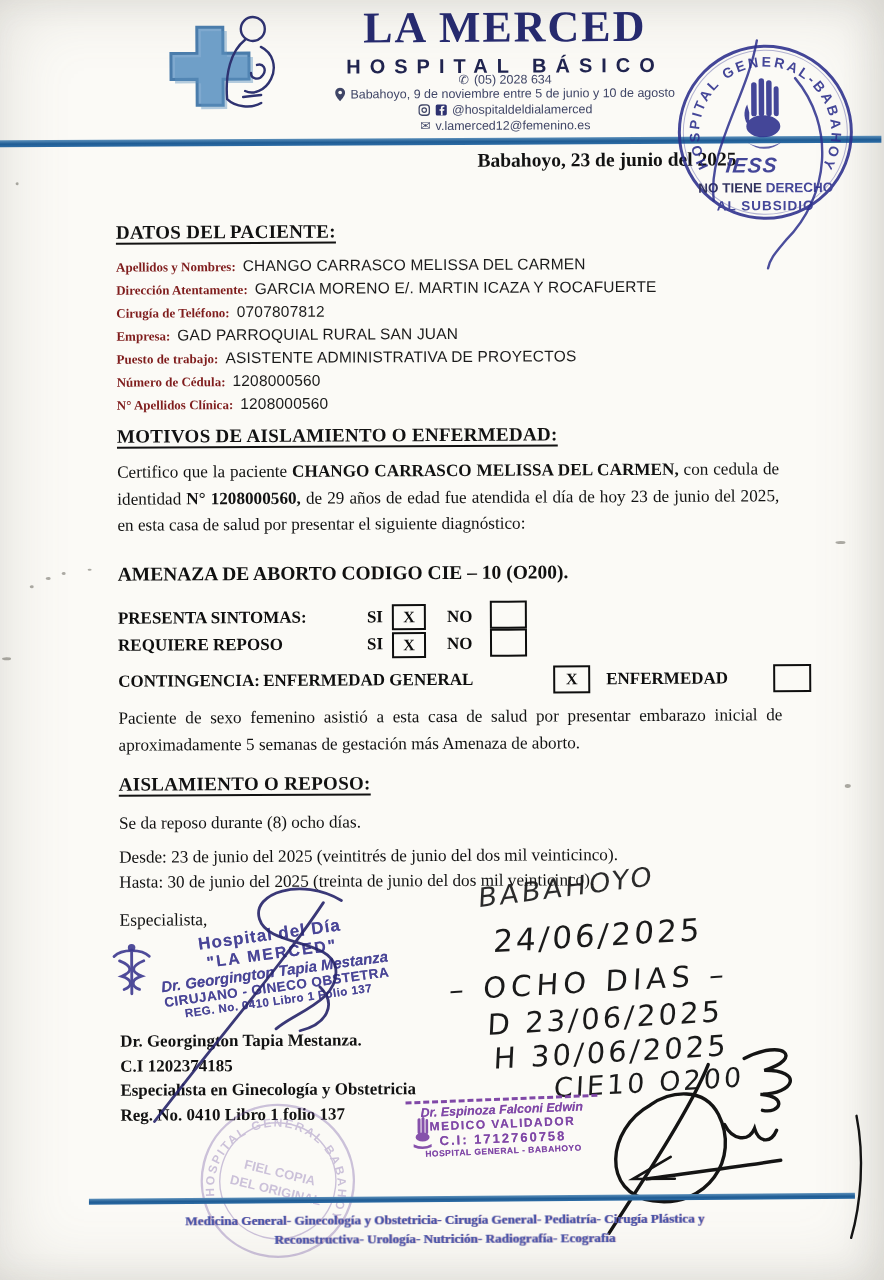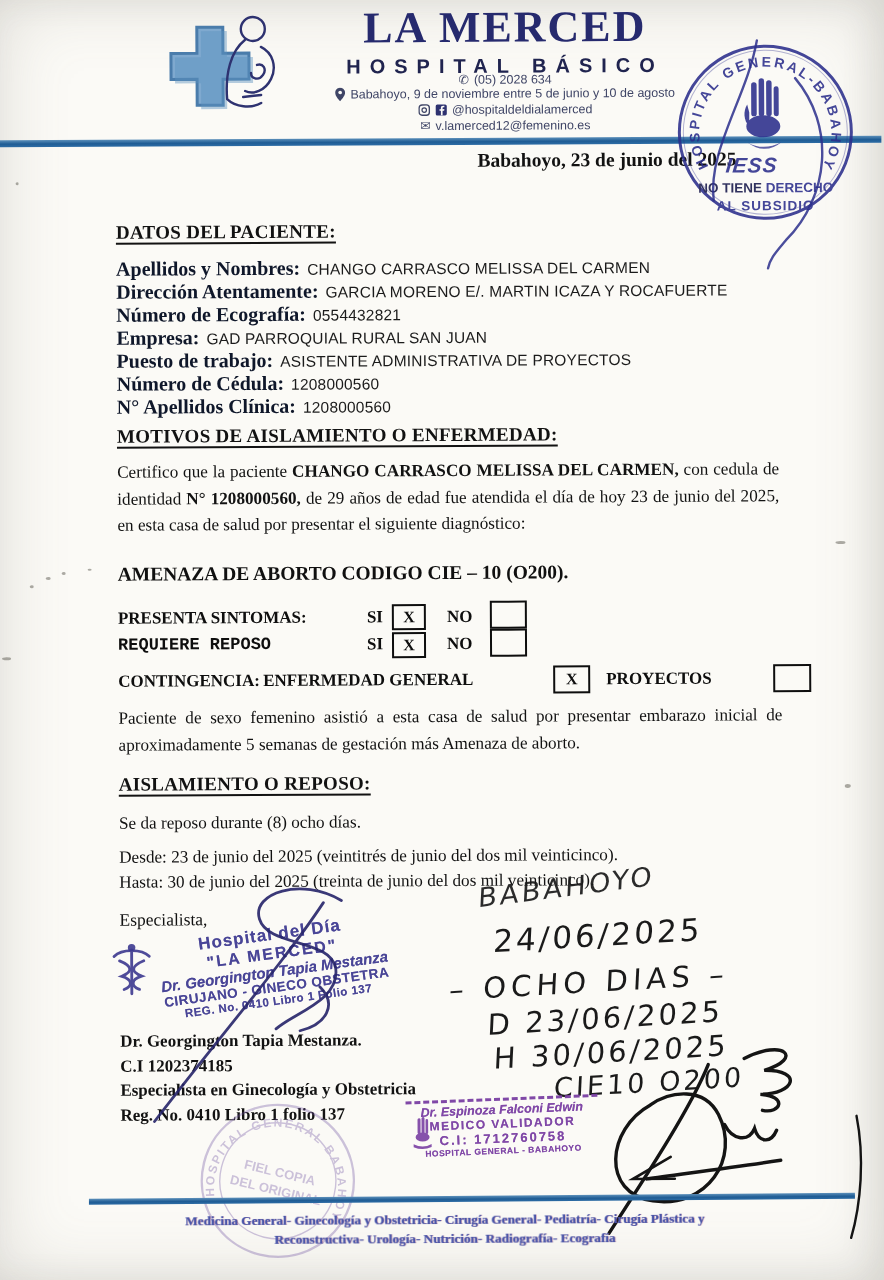--- a/index.html
+++ b/index.html
@@ -12,21 +12,21 @@
   .brand-title{font-weight:800;font-size:44px;letter-spacing:2px;color:#262a6e;line-height:1;}
   .brand-sub{font-family:"Liberation Sans",sans-serif;font-weight:700;font-size:20px;
              letter-spacing:9px;color:#20244f;margin-top:5px;}
   .hdr-small{font-family:"Liberation Sans",sans-serif;font-size:12.5px;color:#3f4566;
              display:flex;align-items:center;justify-content:center;gap:5px;}
   .divider{position:absolute;height:7px;background:linear-gradient(#5b8fba,#1f5c94 55%,#2d6ca5);}
   
   .heading{position:absolute;font-weight:700;font-size:19px;color:#121212;letter-spacing:.3px;
            text-decoration:underline;text-decoration-thickness:2.2px;text-underline-offset:4px;}
   .field{position:absolute;display:flex;gap:7px;align-items:baseline;white-space:nowrap;}
-  .flabel{font-weight:700;font-size:20px;color:#0f172a;}
+  .flabel{font-weight:700;font-size:13px;color:#7f1d1d;}
   .fvalue{font-family:"Liberation Sans",sans-serif;font-size:15.5px;color:#1b1b1b;letter-spacing:.2px;}
   .para{position:absolute;font-size:17.2px;line-height:26.5px;color:#121212;text-align:justify;}
   .b{font-weight:700;}
   .line{position:absolute;font-size:17.2px;color:#121212;white-space:nowrap;}
   .box{position:absolute;width:34px;height:26px;border:2.6px solid #0e0e0e;box-sizing:border-box;
        display:flex;align-items:center;justify-content:center;font-weight:700;font-size:16px;color:#0e0e0e;}
   .cbl{position:absolute;font-weight:700;font-size:17px;color:#0e0e0e;white-space:nowrap;}
   
   .hand{position:absolute;font-family:"DejaVu Sans",sans-serif;color:#1a1a1a;white-space:nowrap;
         transform:skewX(-6deg) rotate(-3deg);letter-spacing:3px;}
@@ -141,22 +141,22 @@
 
   <div class="field" style="left:118px;top:256px;">
     <span class="flabel">Apellidos y Nombres:</span>
     <span class="fvalue">CHANGO CARRASCO MELISSA DEL CARMEN</span>
   </div>
   <div class="field" style="left:118px;top:279px;">
     <span class="flabel">Dirección Atentamente:</span>
     <span class="fvalue">GARCIA MORENO E/. MARTIN ICAZA Y ROCAFUERTE</span>
   </div>
   <div class="field" style="left:118px;top:302px;">
-    <span class="flabel">Número de Ecografía:</span>
-    <span class="fvalue">0554432821</span>
+    <span class="flabel">Cirugía de Teléfono:</span>
+    <span class="fvalue">0707807812</span>
   </div>
   <div class="field" style="left:118px;top:325px;">
     <span class="flabel">Empresa:</span>
     <span class="fvalue">GAD PARROQUIAL RURAL SAN JUAN</span>
   </div>
   <div class="field" style="left:118px;top:348px;">
     <span class="flabel">Puesto de trabajo:</span>
     <span class="fvalue">ASISTENTE ADMINISTRATIVA DE PROYECTOS</span>
   </div>
   <div class="field" style="left:118px;top:371px;">
@@ -177,34 +177,34 @@
   <div class="abs" style="left:118px;top:562px;font-weight:700;font-size:19.5px;color:#101010;">AMENAZA DE ABORTO CODIGO CIE – 10 (O200).</div>
 
   <div class="cbl" style="left:118px;top:607px;">PRESENTA SINTOMAS:</div>
   <div class="cbl" style="left:367px;top:607px;">SI</div>
   <div class="box" style="left:392px;top:604px;">
         <span>X</span>
       </div>
   <div class="cbl" style="left:447px;top:607px;">NO</div>
   <div class="box" style="left:490px;top:601px;width:37px;height:28px;"></div>
 
-  <div class="cbl" style="left:118px;top:634px;font-family:Liberation Mono, monospace;">REQUIERE REPOSO</div>
+  <div class="cbl" style="left:118px;top:634px;">REQUIERE REPOSO</div>
   <div class="cbl" style="left:367px;top:634px;">SI</div>
   <div class="box" style="left:392px;top:632px;">
         <span>X</span>
       </div>
   <div class="cbl" style="left:447px;top:634px;">NO</div>
   <div class="box" style="left:490px;top:629px;width:37px;height:28px;"></div>
 
   <div class="cbl" style="left:118px;top:670px;">CONTINGENCIA:</div>
   <div class="cbl" style="left:263px;top:670px;">ENFERMEDAD GENERAL</div>
   <div class="box" style="left:553px;top:666px;width:37px;height:28px;">
         <span>X</span>
       </div>
-  <div class="cbl" style="left:606px;top:670px;">PROYECTOS</div>
+  <div class="cbl" style="left:606px;top:670px;">ENFERMEDAD</div>
   <div class="box" style="left:773px;top:666px;width:38px;height:28px;">
         <span></span>
       </div>
 
   <div class="para" style="left:118px;top:704px;width:664px;">Paciente de sexo femenino asistió a esta casa de salud por presentar embarazo inicial de aproximadamente 5 semanas de gestación más Amenaza de aborto.</div>
 
   <div class="heading" style="left:118px;top:772px;">AISLAMIENTO O REPOSO:</div>
   <div class="line" style="left:118px;top:812px;">Se da reposo durante (8) ocho días.</div>
   <div class="line" style="left:118px;top:846px;">Desde: 23 de junio del 2025 (veintitrés de junio del dos mil veinticinco).</div>
   <div class="line" style="left:118px;top:871px;">Hasta: 30 de junio del 2025 (treinta de junio del dos mil veinticinco).</div>

